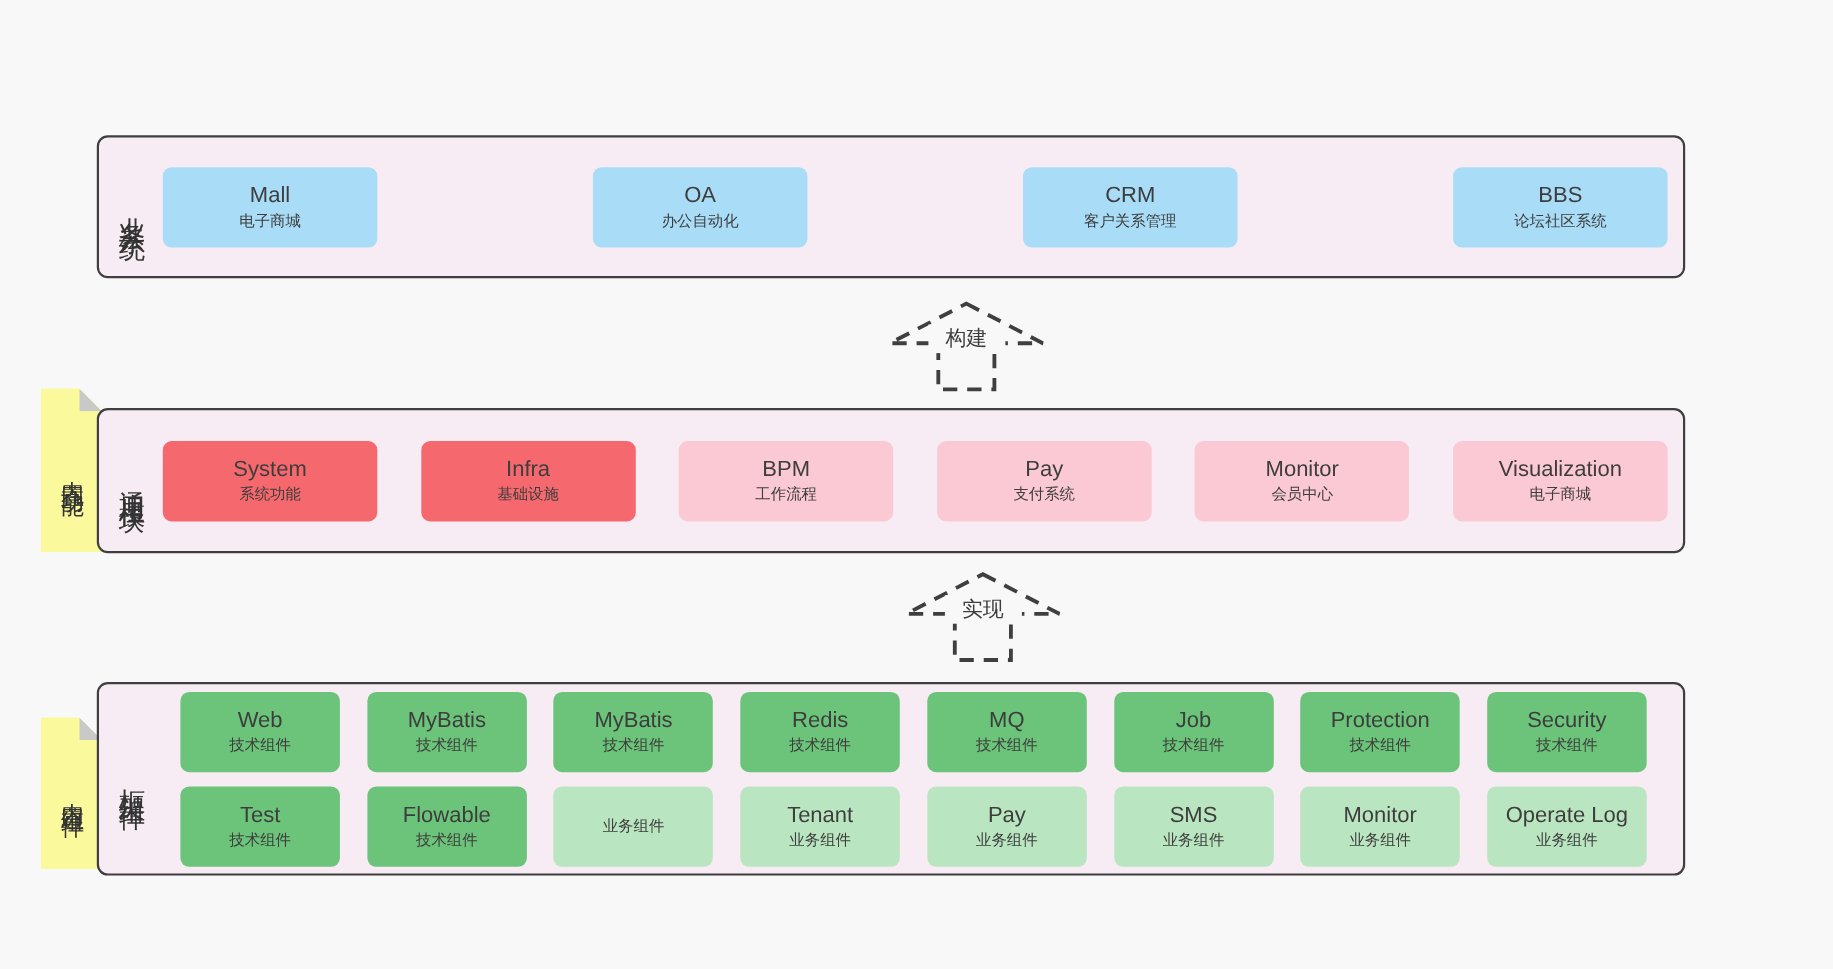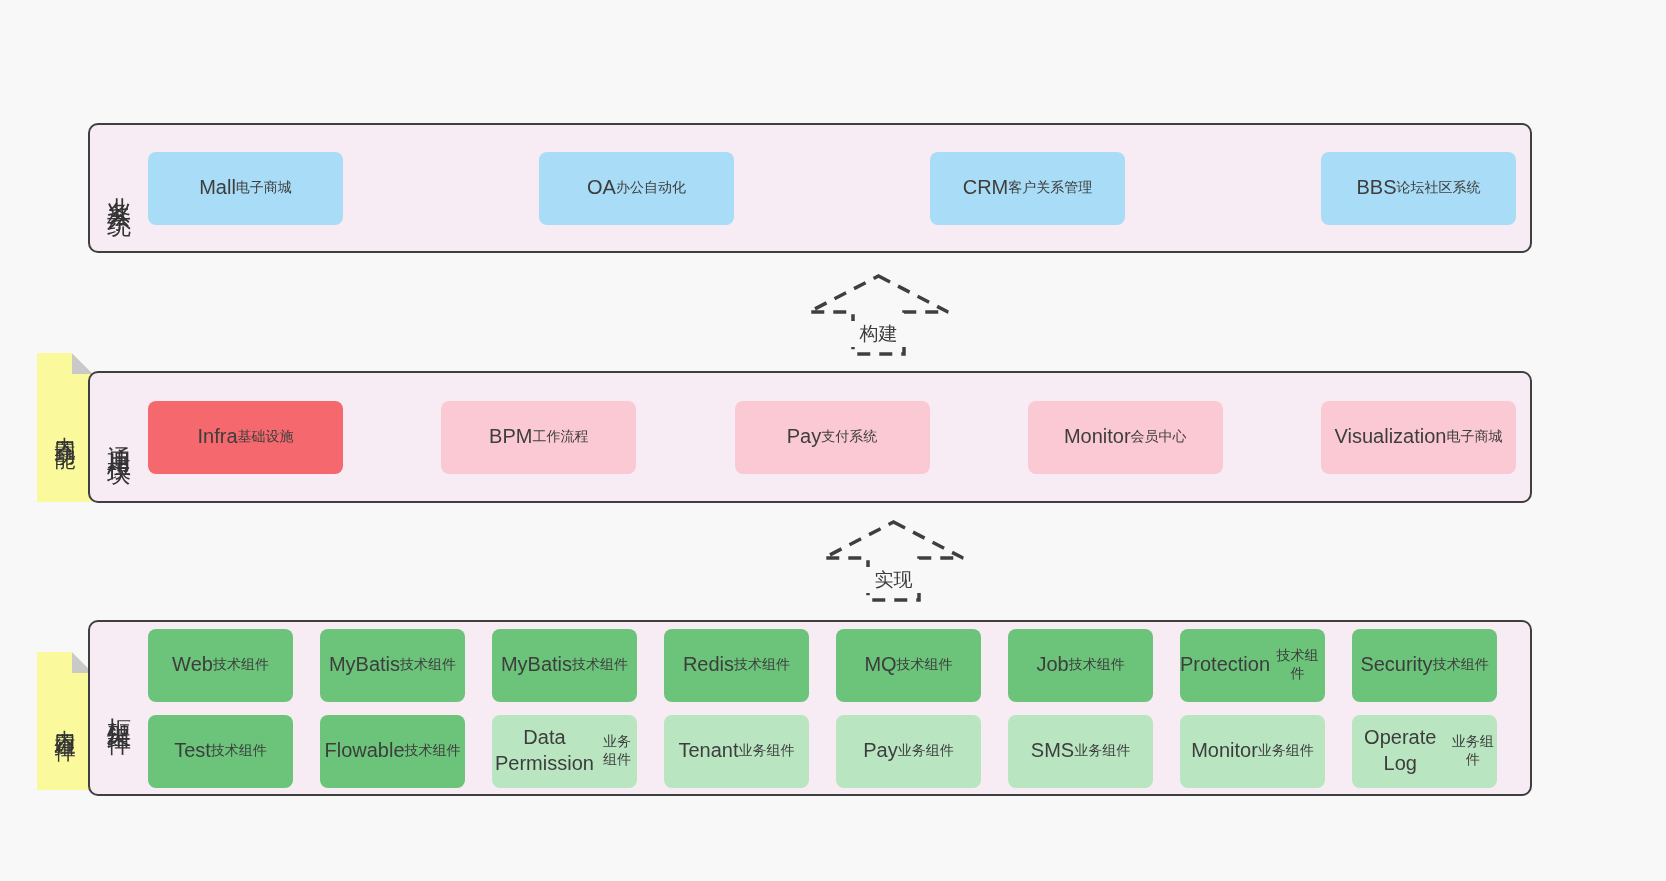--- a/index.html
+++ b/index.html
@@ -57,29 +57,30 @@
     justify-content: space-between;
   }
   .band--1 .row, .band--2 .row { padding-right: 14px; }
   .band--3 .row { padding-right: 33px; }
 
   
   .box {
     height: 73px;
     border-radius: 8px;
     display: flex;
+    flex-direction: column;
     align-items: center;
     justify-content: center;
     text-align: center;
     font-size: 19px;
     line-height: 1.28;
     color: #3d3d3d;
   }
   .band--1 .box, .band--2 .box { width: 195px; }
-  .band--3 .box { width: 145px; }
+  .band--3 .box { width: 145px; margin-left: 16px; }
   .box--blue       { background: var(--c-blue, #a9dcf6); }
   .box--red        { background: var(--c-red, #f5696e); }
   .box--pink       { background: var(--c-pink, #fbc9d3); }
   .box--green      { background: var(--c-green, #6bc47a); }
   .box--lightgreen { background: var(--c-light_green, #b9e5c0); }
   .box-en { font-size: 20px; }
   .box-zh { font-size: 14px; }
 
   
   .sticky {
@@ -121,21 +122,21 @@
   .arrow--2 { left: 821px; top: 519px; }
   .arrow svg { display: block; width: 100%; height: 100%; }
   .arrow-path {
     fill: none;
     stroke: var(--c-border, #3f3f3f);
     stroke-width: 3.5;
     stroke-dasharray: 13 9;
   }
   .arrow-label {
     position: absolute;
-    top: 48px;
+    top: 22px;
     left: 50%;
     transform: translateX(-50%);
     background: var(--c-page_background, #f8f8f8);
     padding: 0 16px;
     font-size: 19px;
     color: #3d3d3d;
     white-space: nowrap;
   }
 </style>
 </head>
@@ -182,20 +183,24 @@
       <polygon class="arrow-path" points="72.5,3 142,39 98,39 98,81 47,81 47,39 3,39"></polygon>
     </svg>
     <div class="arrow-label">构建</div>
   </div>
 
   <div class="band band--2">
     <div class="band-label">通用模块</div>
     <div class="band-rows">
       <div class="row">
           <div class="box box--red">
+            <div class="box-en">System</div>
+            <div class="box-zh">系统功能</div>
+          </div>
+          <div class="box box--red">
             <div class="box-en">Infra</div>
             <div class="box-zh">基础设施</div>
           </div>
           <div class="box box--pink">
             <div class="box-en">BPM</div>
             <div class="box-zh">工作流程</div>
           </div>
           <div class="box box--pink">
             <div class="box-en">Pay</div>
             <div class="box-zh">支付系统</div>
@@ -259,21 +264,20 @@
       <div class="row">
           <div class="box box--green">
             <div class="box-en">Test</div>
             <div class="box-zh">技术组件</div>
           </div>
           <div class="box box--green">
             <div class="box-en">Flowable</div>
             <div class="box-zh">技术组件</div>
           </div>
           <div class="box box--lightgreen">
-            <div class="box-en">Data Permission</div>
             <div class="box-zh">业务组件</div>
           </div>
           <div class="box box--lightgreen">
             <div class="box-en">Tenant</div>
             <div class="box-zh">业务组件</div>
           </div>
           <div class="box box--lightgreen">
             <div class="box-en">Pay</div>
             <div class="box-zh">业务组件</div>
           </div>

